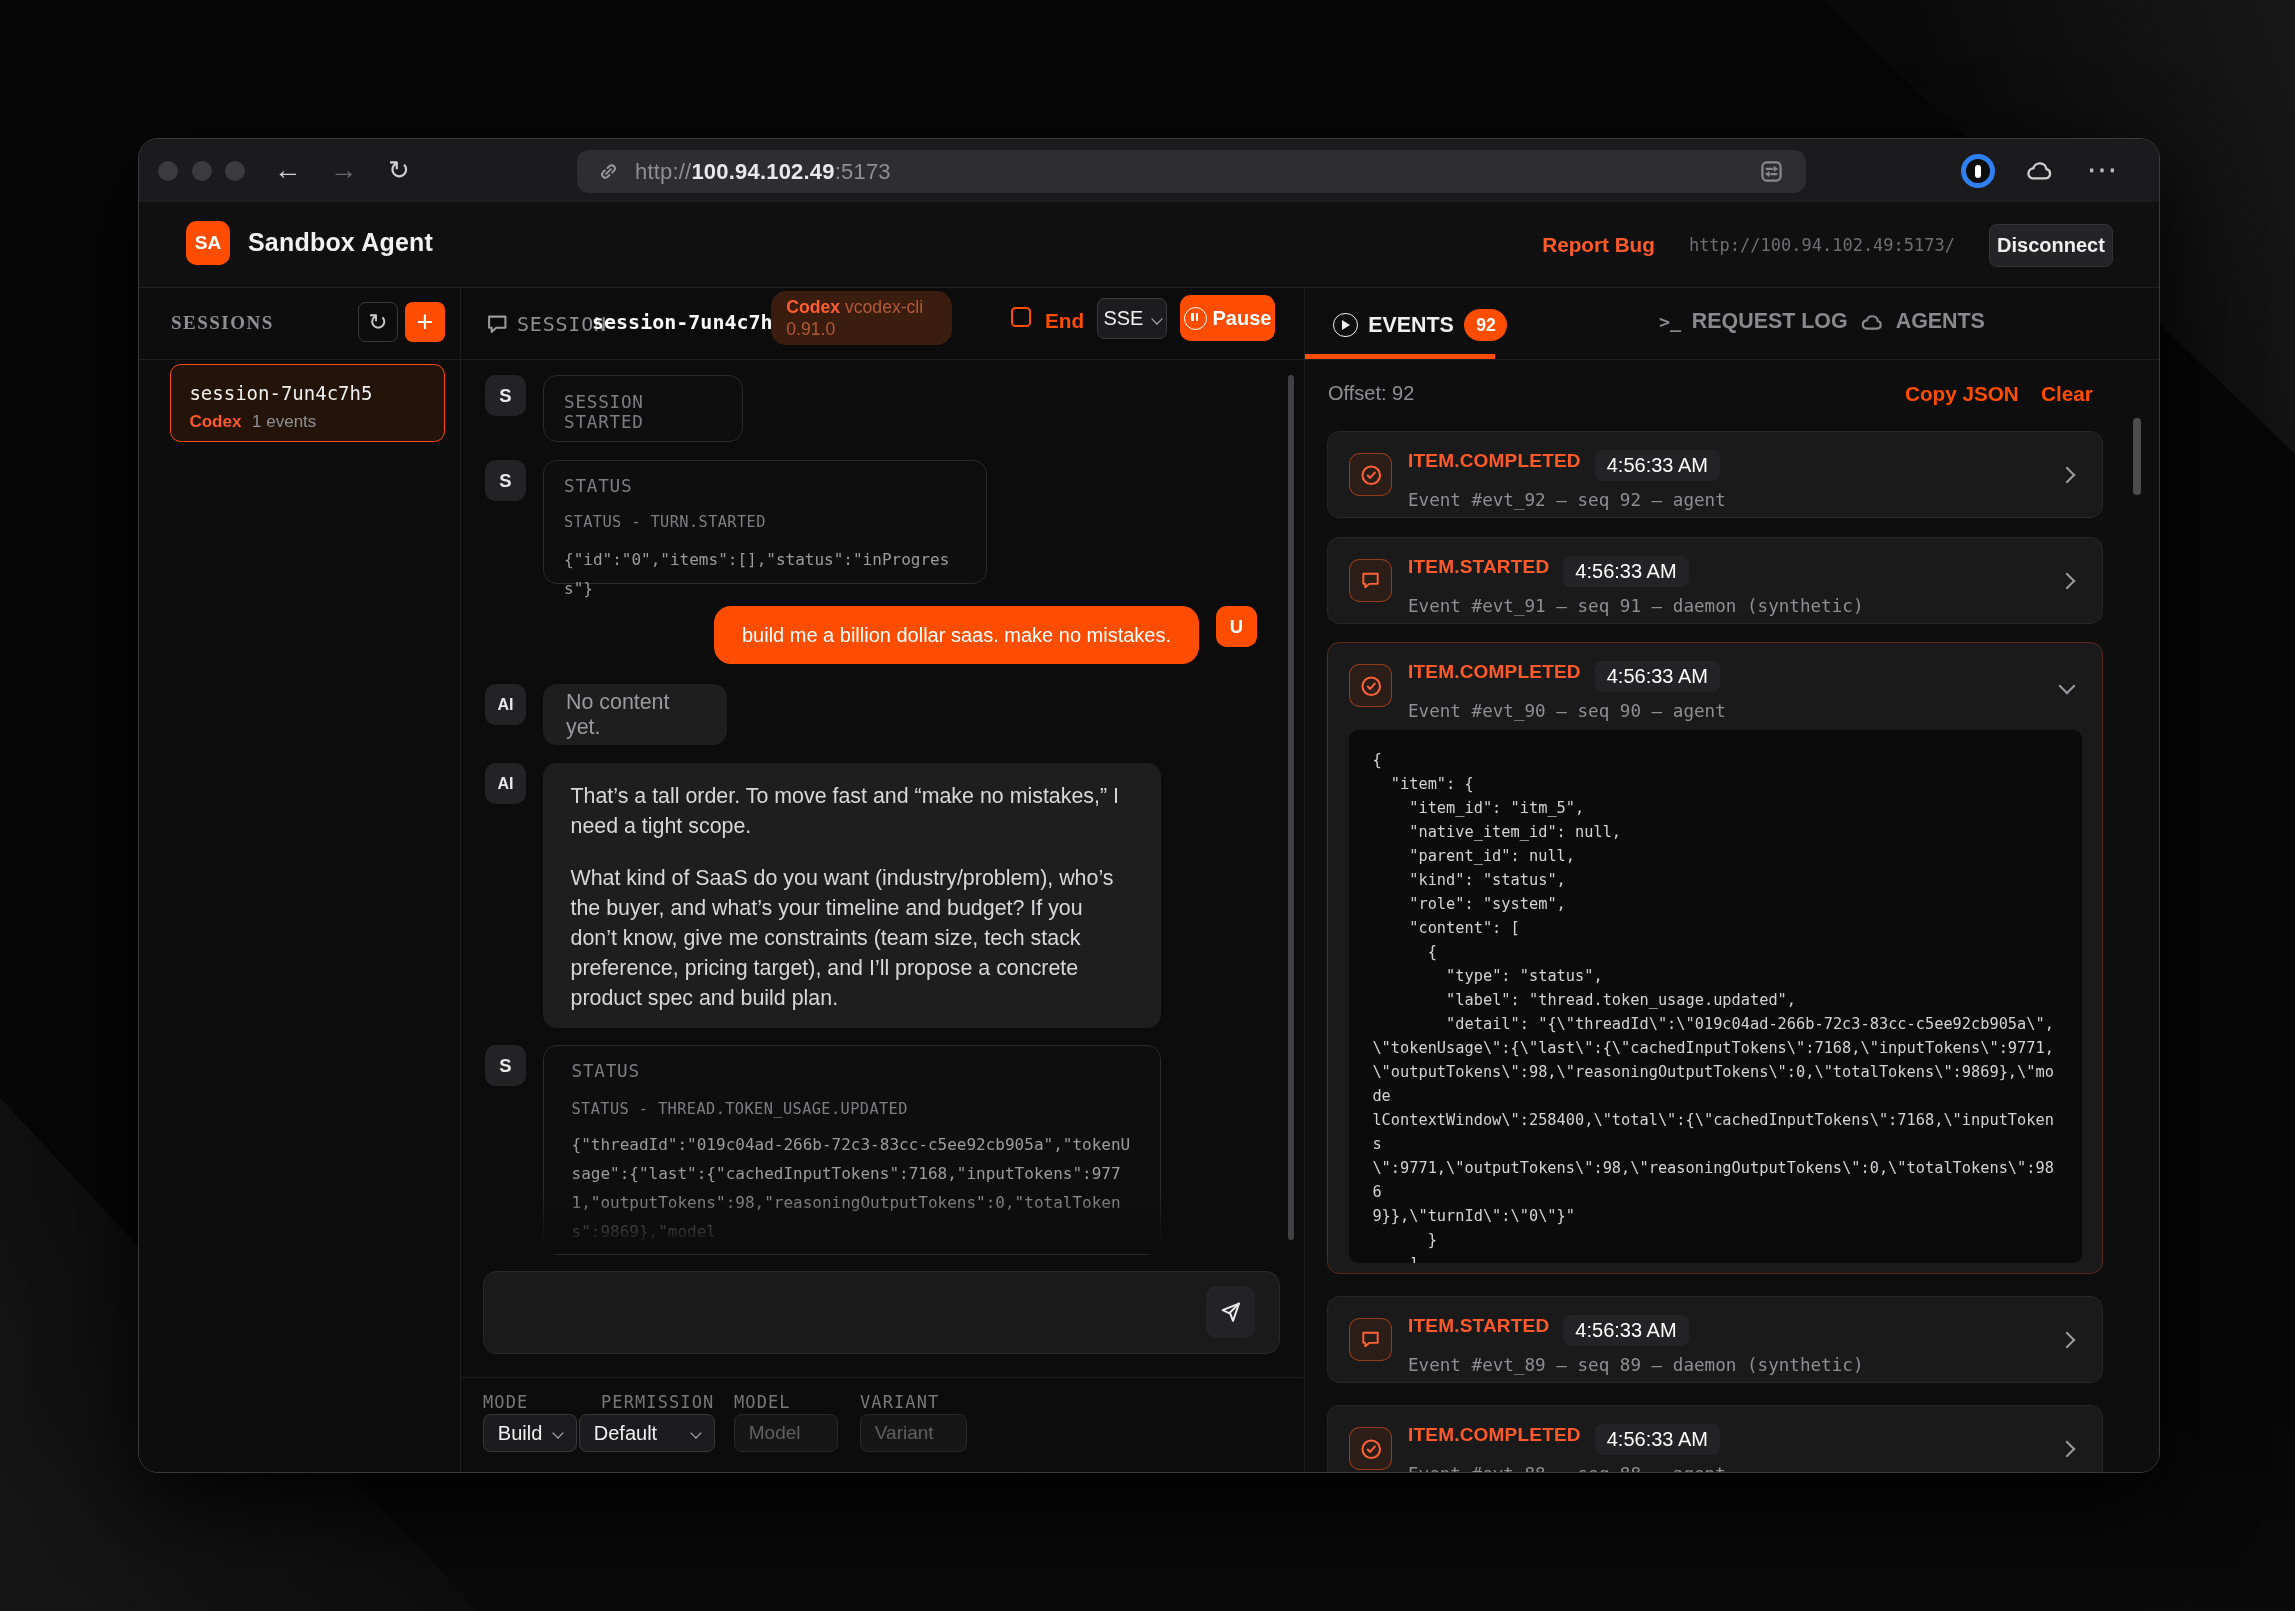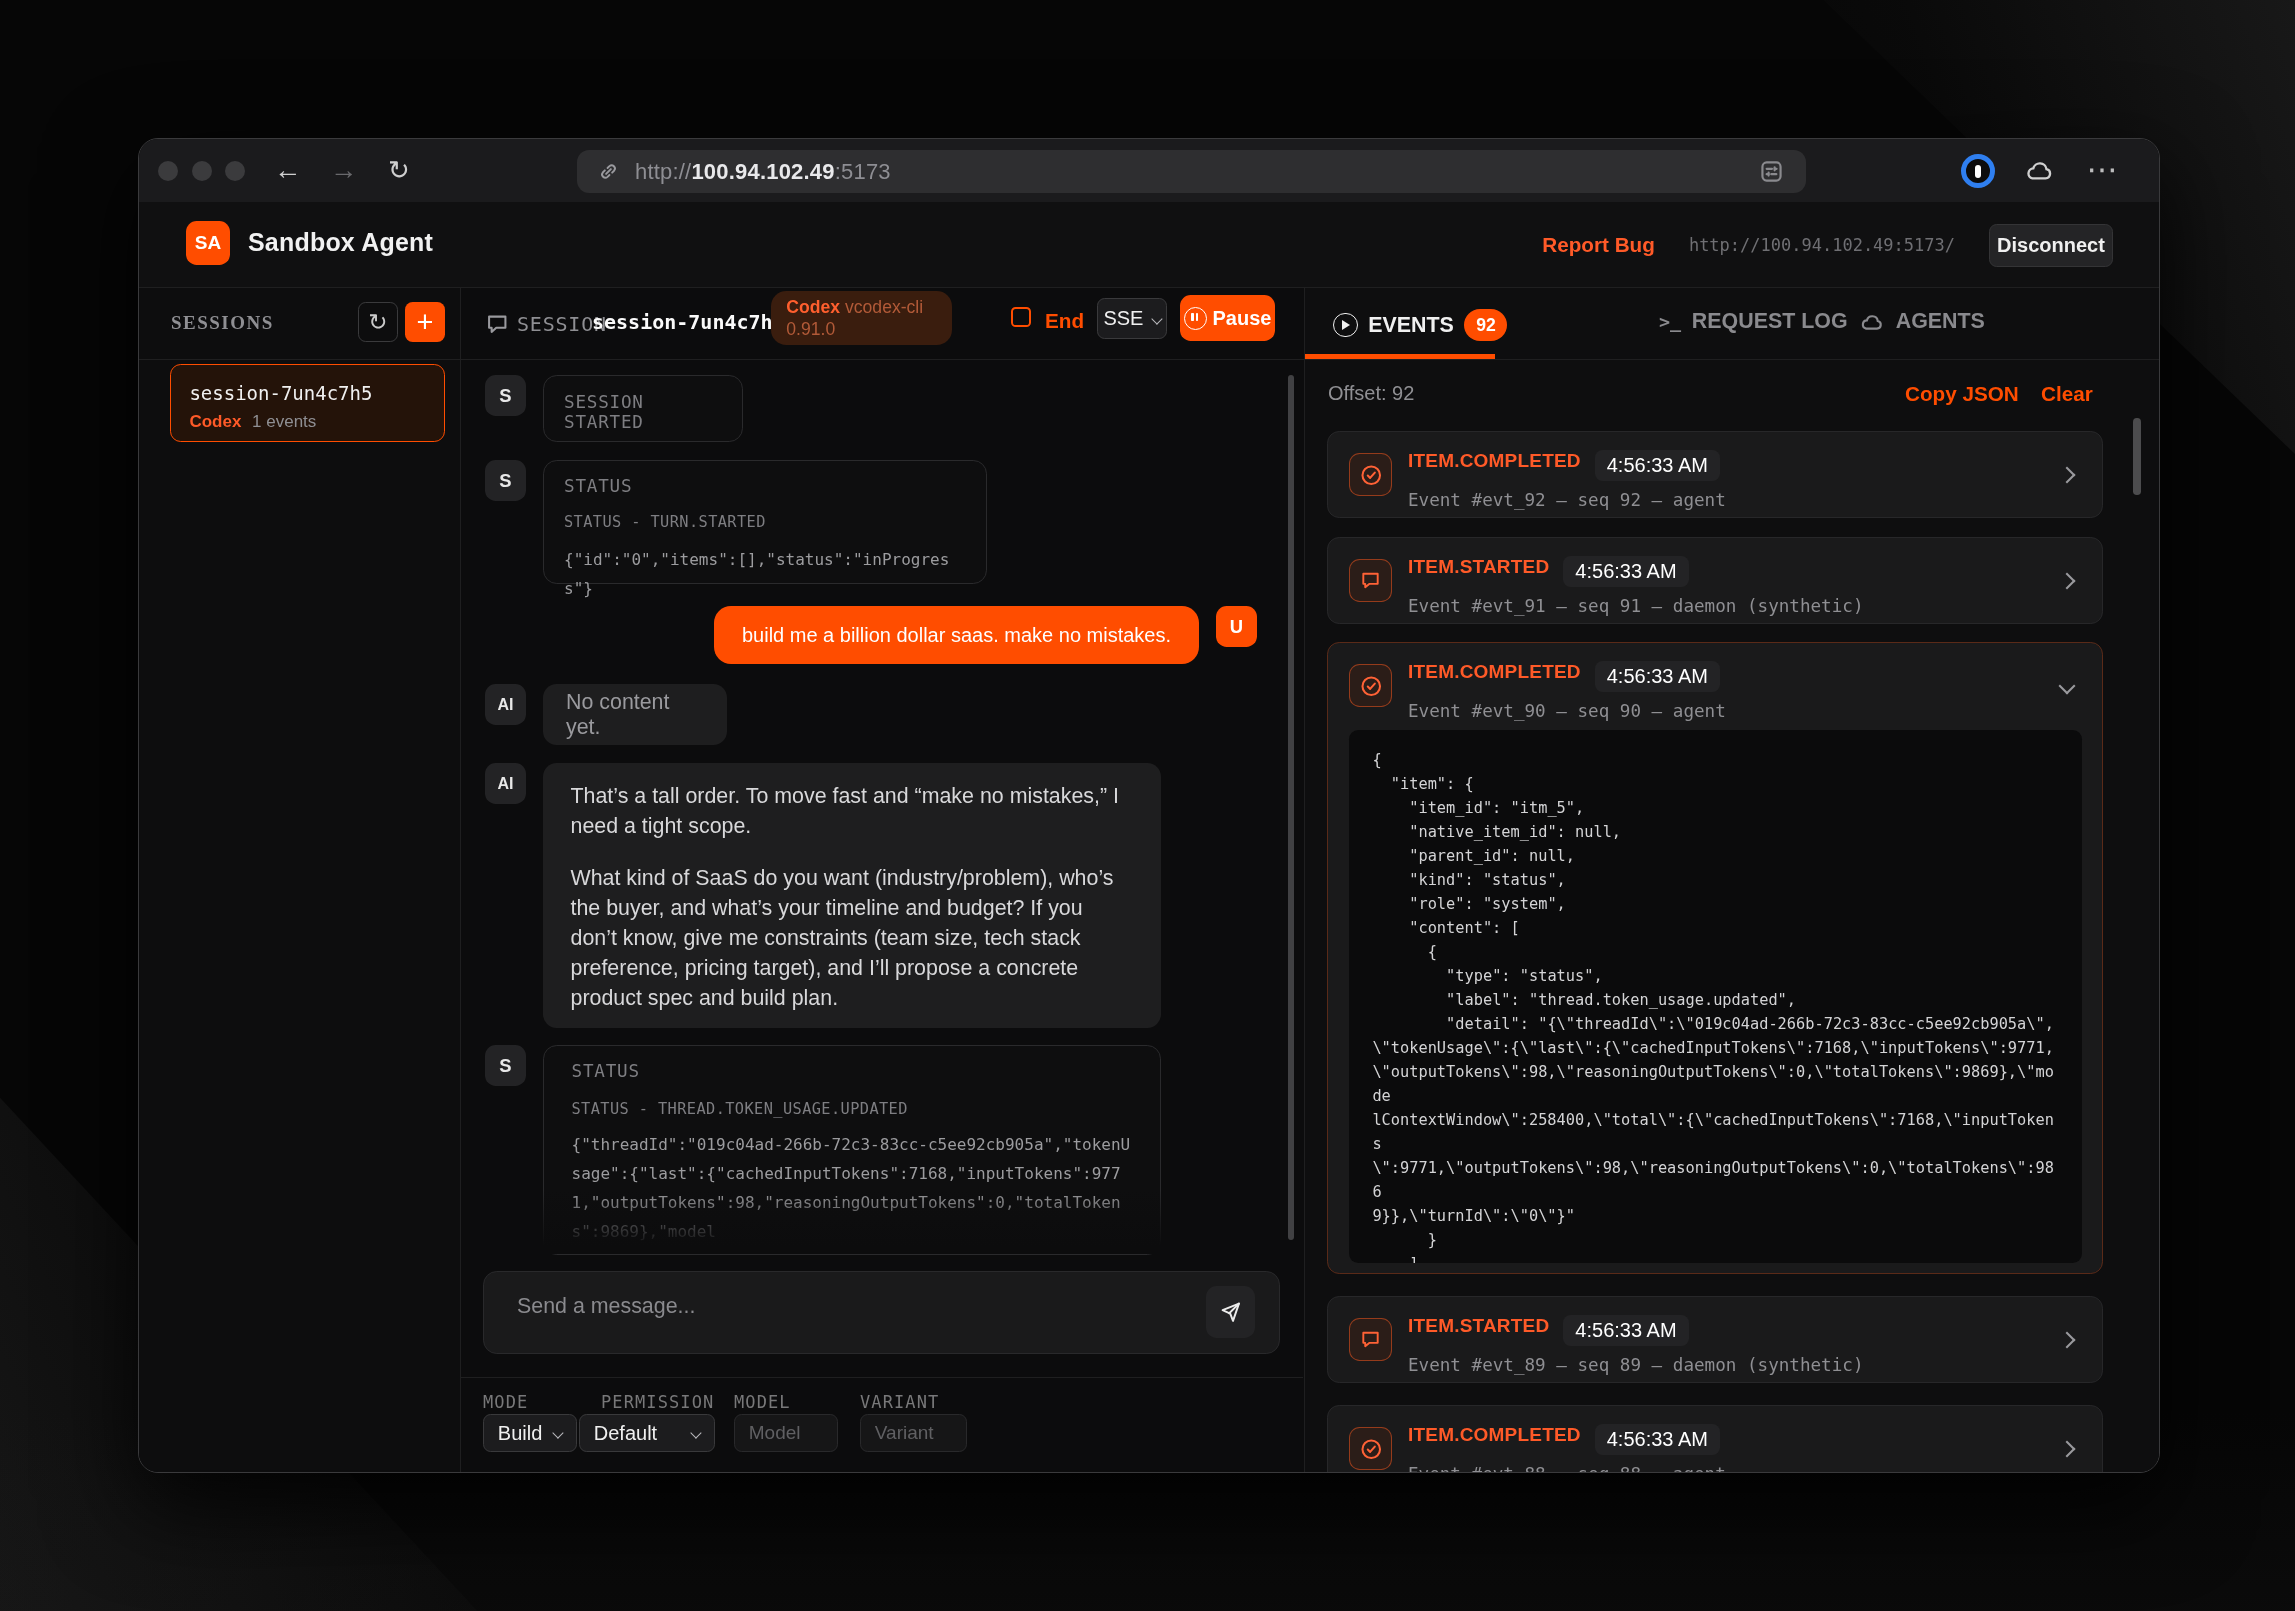--- a/index.html
+++ b/index.html
@@ -303,21 +303,20 @@
     <div class="avatar" style="top:906px;">S</div>
     <div class="bubble-outline" style="top:906px;width:618px;height:210px;padding:15.3px 27.5px;overflow:hidden;">
       <div class="st-title mono">STATUS</div>
       <div class="st-sub mono" style="margin-top:18.4px;">STATUS - THREAD.TOKEN_USAGE.UPDATED</div>
       <div class="st-body mono" style="margin-top:12.2px;">{"threadId":"019c04ad-266b-72c3-83cc-c5ee92cb905a","tokenUsage":{"last":{"cachedInputTokens":7168,"inputTokens":9771,"outputTokens":98,"reasoningOutputTokens":0,"totalTokens":9869},"model</div>
     </div>
     <div class="chat-fade"></div>
     <div class="scroll-thumb" style="left:1149px;top:236px;width:6.1px;height:865px;"></div>
 
     <div class="composer">
-      <textarea placeholder="Send a message..." style=""></textarea>
       <div class="send-btn">
         <svg width="24.5" height="24.5" viewBox="0 0 24 24" fill="none" stroke="currentColor" stroke-width="1.9" stroke-linejoin="round" stroke-linecap="round">
           <path d="M20.5 3.5L11 13"></path>
             <path d="M20.5 3.5l-5.8 17-2.7-7.2L4.5 10z"></path>
         </svg>
       </div>
     </div>
     <div class="comp-div"></div>
 
     <div class="ctl-label mono" style="left:344px;">MODE</div>

